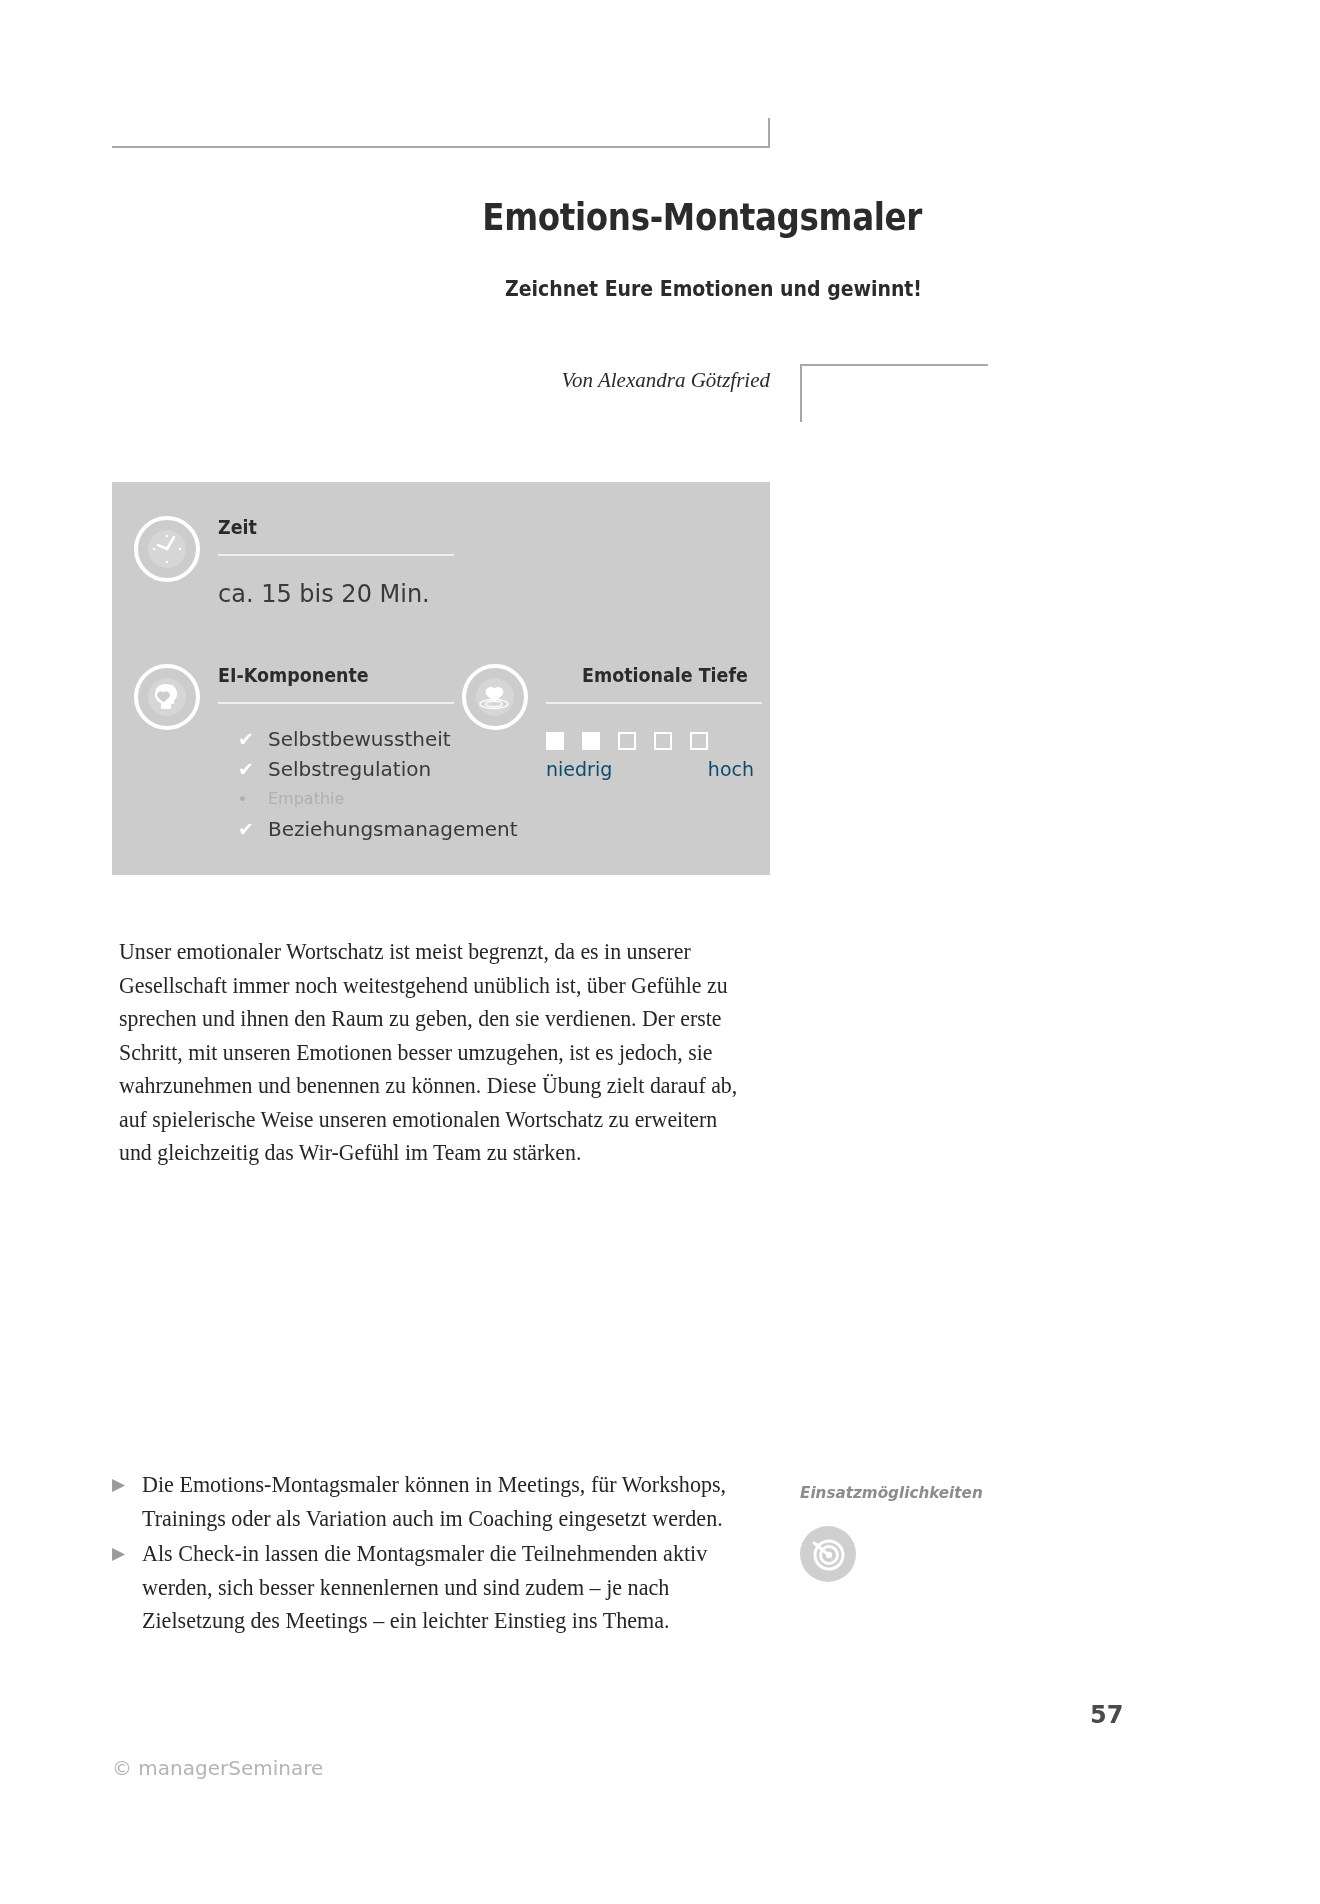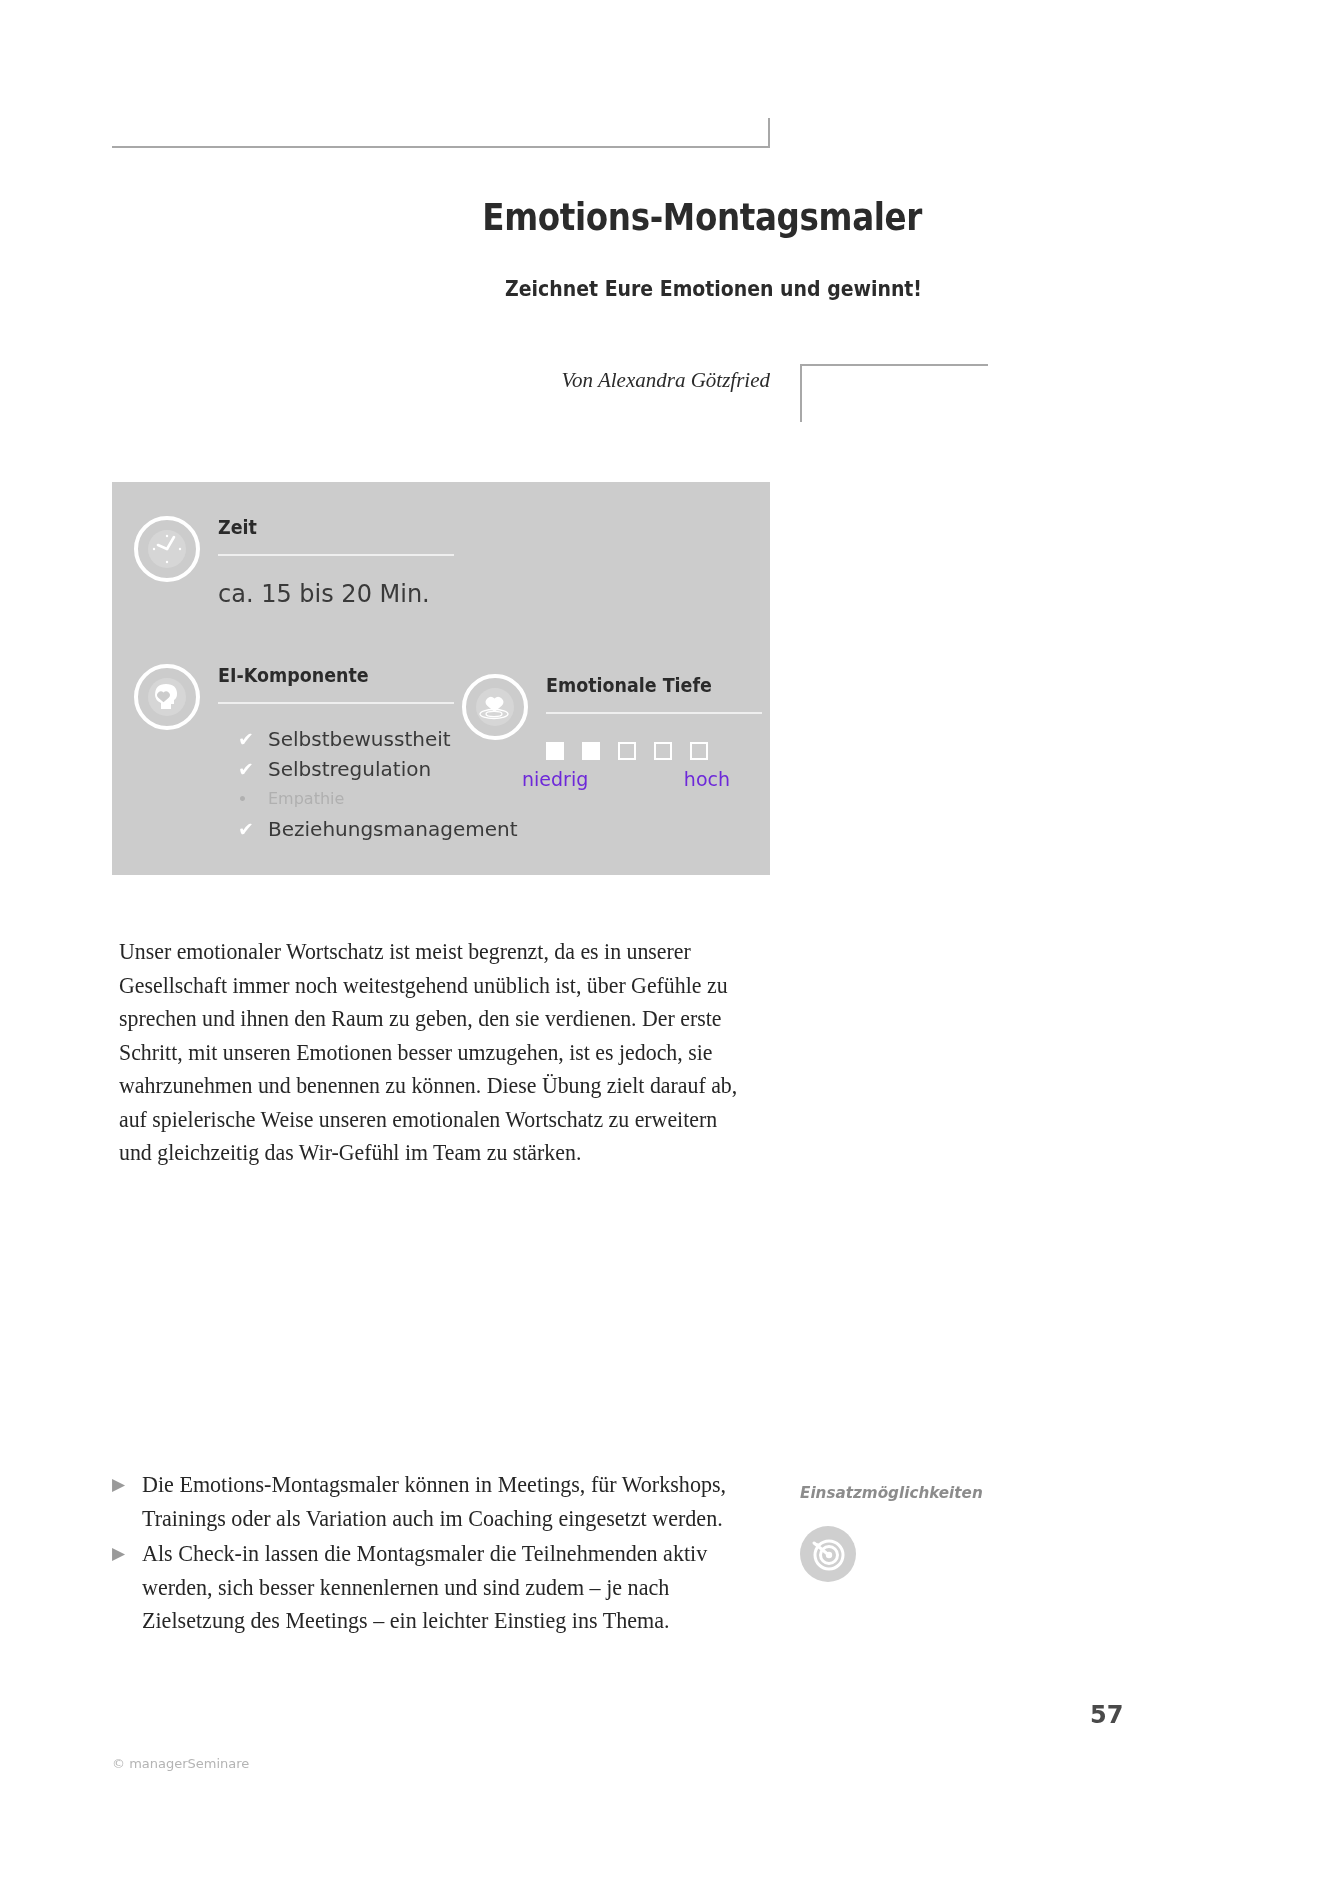--- a/index.html
+++ b/index.html
@@ -66,21 +66,21 @@
   
   .infobox {
     position:absolute; left:112px; top:482px;
     width:658px; height:393px;
     background:#cccccc;
   }
   .info-cell { position:absolute; }
   .cell-zeit   { left:22px;  top:34px;  width:320px; }
   .cell-tn     { left:350px; top:30px;  width:300px; }
   .cell-ei     { left:22px;  top:182px; width:320px; }
-  .cell-tiefe  { left:350px; top:192px; width:300px; }
+  .cell-tiefe  { left:350px; top:182px; width:300px;text-align:right; }
 
   .icon-circle {
     position:absolute; left:0; top:0;
     width:66px; height:66px; border-radius:50%;
     border:4px solid #ffffff;
     box-sizing:border-box;
     display:flex; align-items:center; justify-content:center;
     background:transparent;
   }
   .cell-head {
@@ -124,25 +124,25 @@
   .ei-item.inactive .ei-mark { color:#b0b0b0; font-size:14px; }
 
   
   .scale-row { margin-left:84px; margin-top:26px; display:flex; gap:18px; }
   .scale-box {
     width:18px; height:18px; box-sizing:border-box;
     border:2px solid #ffffff;
   }
   .scale-box.filled { background:#ffffff; }
   .scale-labels {
-    margin-left:60px; margin-top:8px;
+    margin-left:84px; margin-top:8px;
     width:208px;
     display:flex; justify-content:space-between;
     font-family:"DejaVu Sans", sans-serif;
-    font-size:19px; color:#6d28d9;
+    font-size:19px; color:#0c4a6e;
   }
 
   
   .body-col {
     position:absolute; left:112px; top:935px; width:660px;margin-left:7px;
   }
   .body-par {
     font-family:"Liberation Serif", serif;
     font-size:23px;
     line-height:33.5px;
@@ -189,21 +189,21 @@
     margin-top:24px;
     width:56px; height:56px; border-radius:50%;
     background:#cfcfcf;
     display:flex; align-items:center; justify-content:center;
   }
 
   
   .footer-left {
     position:absolute; left:112px; top:1756px;
     font-family:"DejaVu Sans", sans-serif;
-    font-size:13px; color:#b4b4b4;
+    font-size:20px; color:#b4b4b4;
   }
   .footer-right {
     position:absolute; left:1090px; top:1701px;
     font-family:"DejaVu Sans", sans-serif;
     font-weight:bold; font-size:24px; color:#4a4a4a;
   }
 </style>
 </head>
 <body>
 

